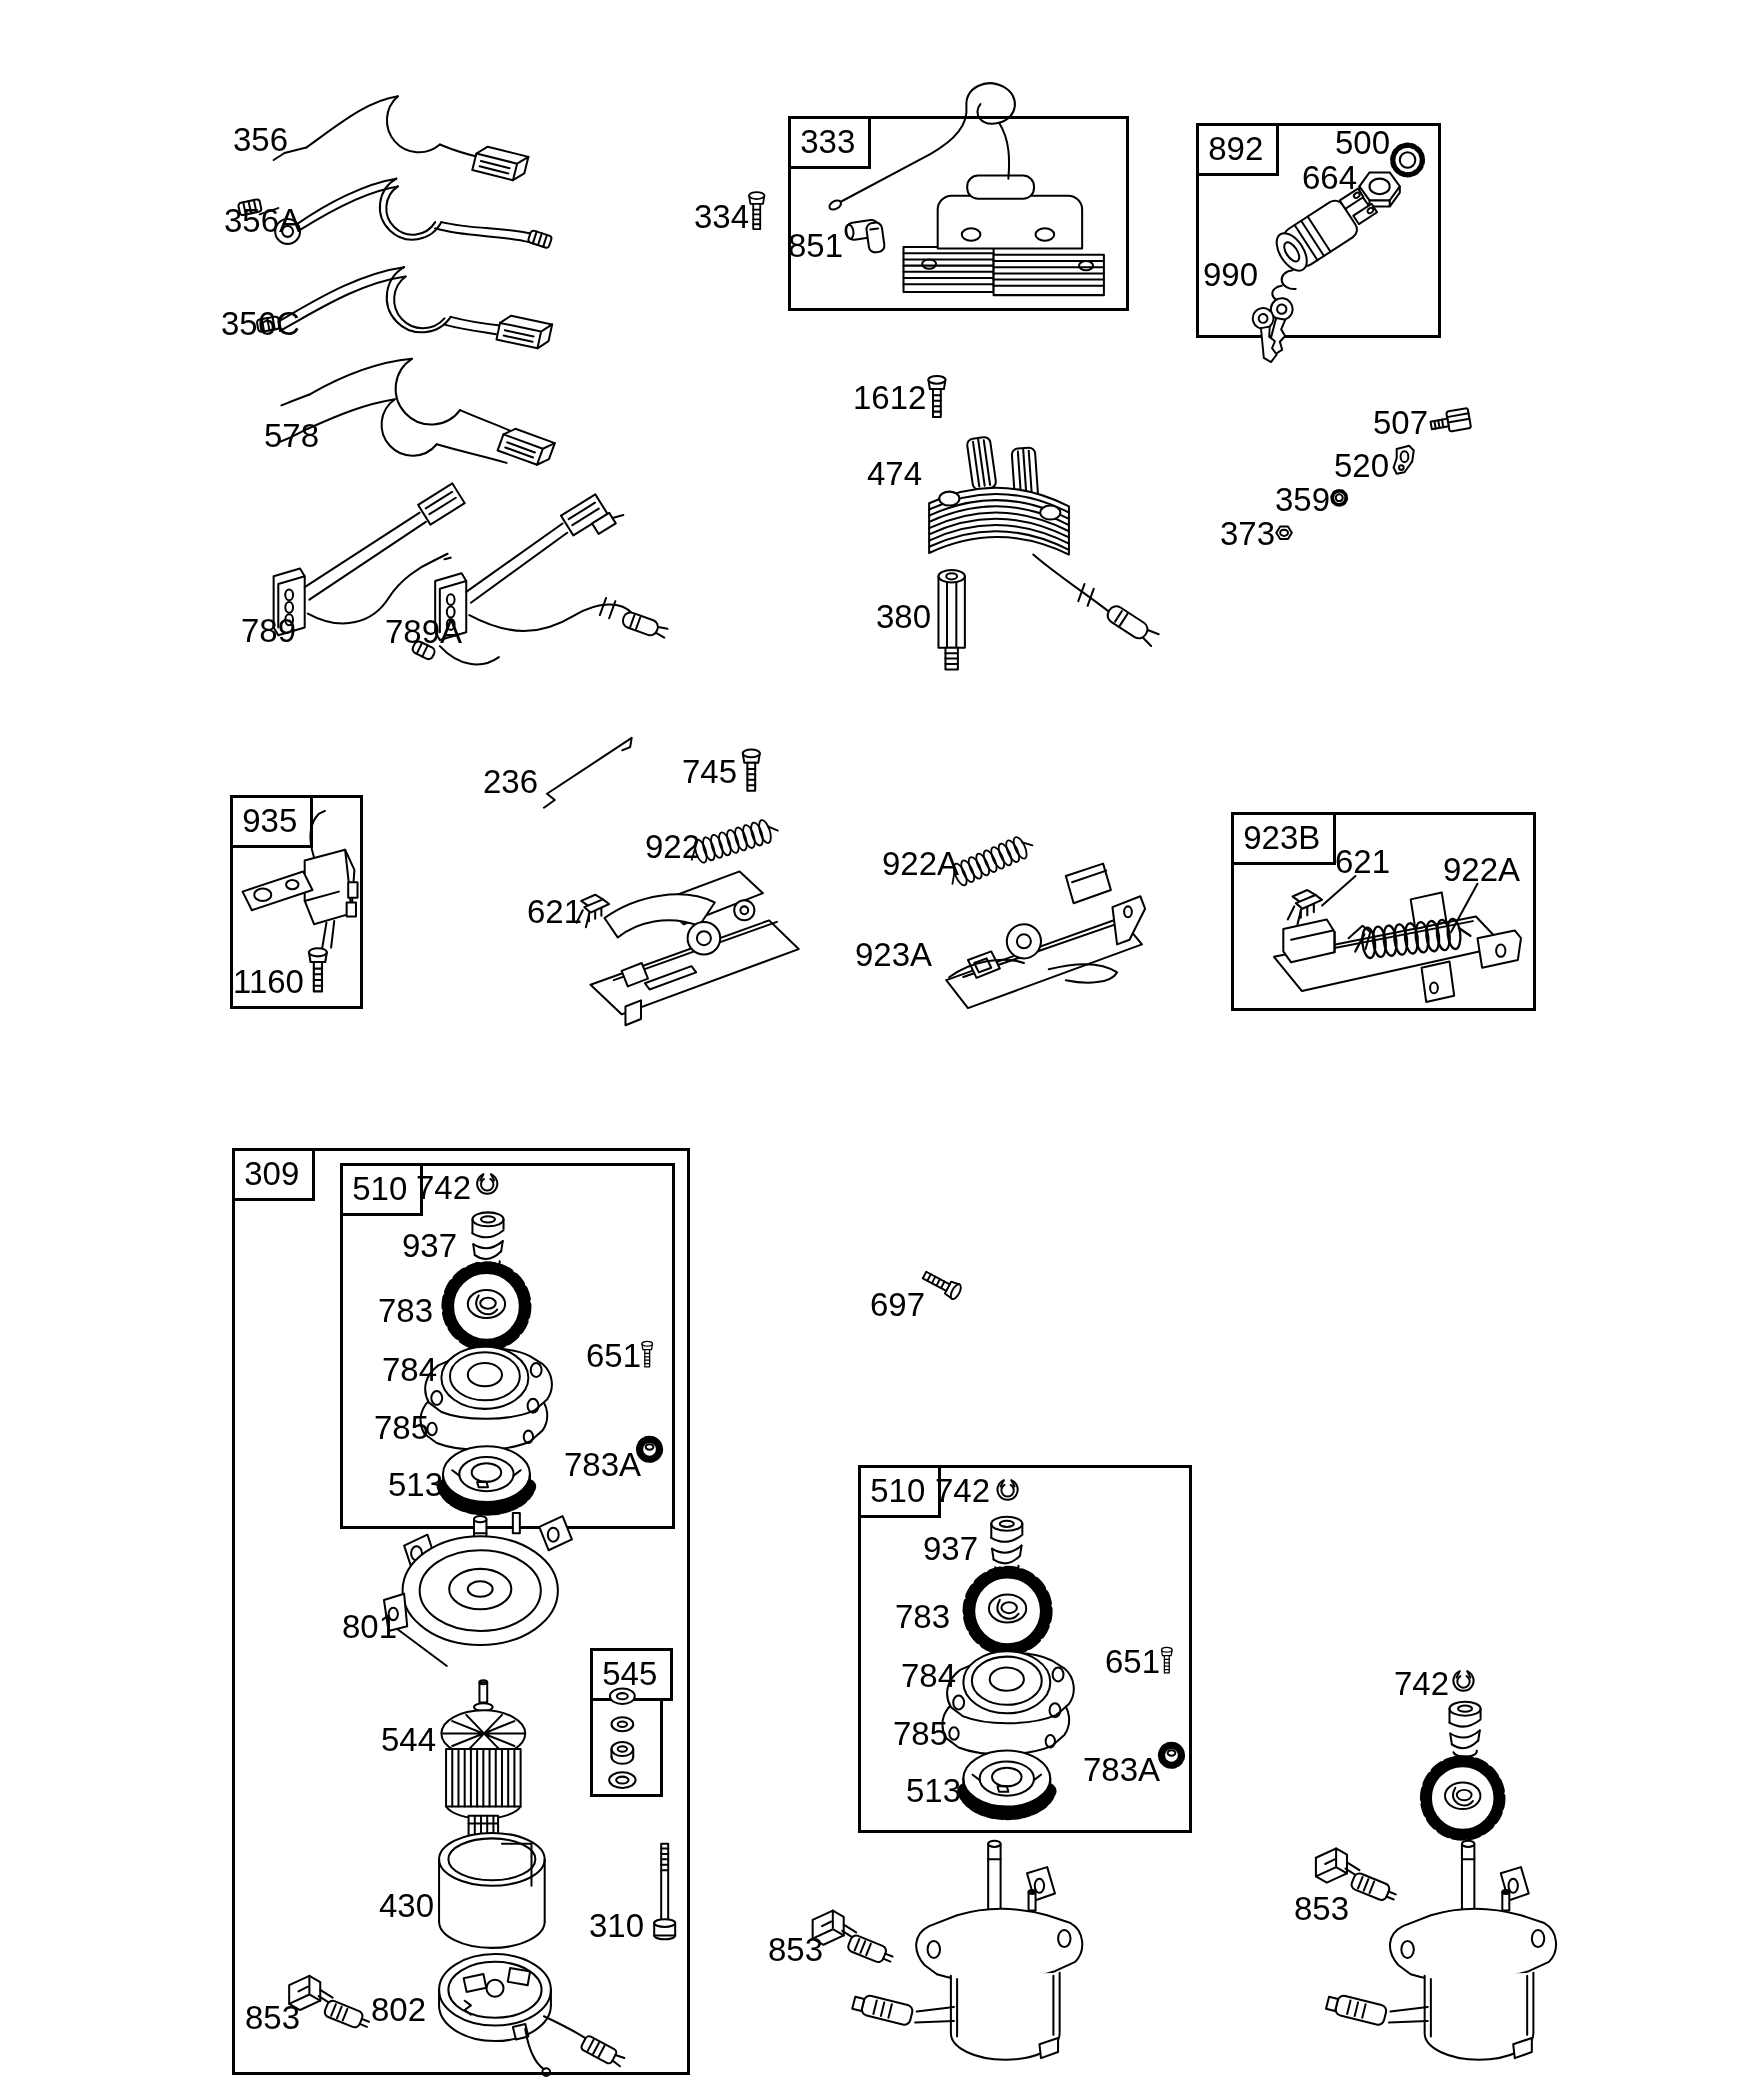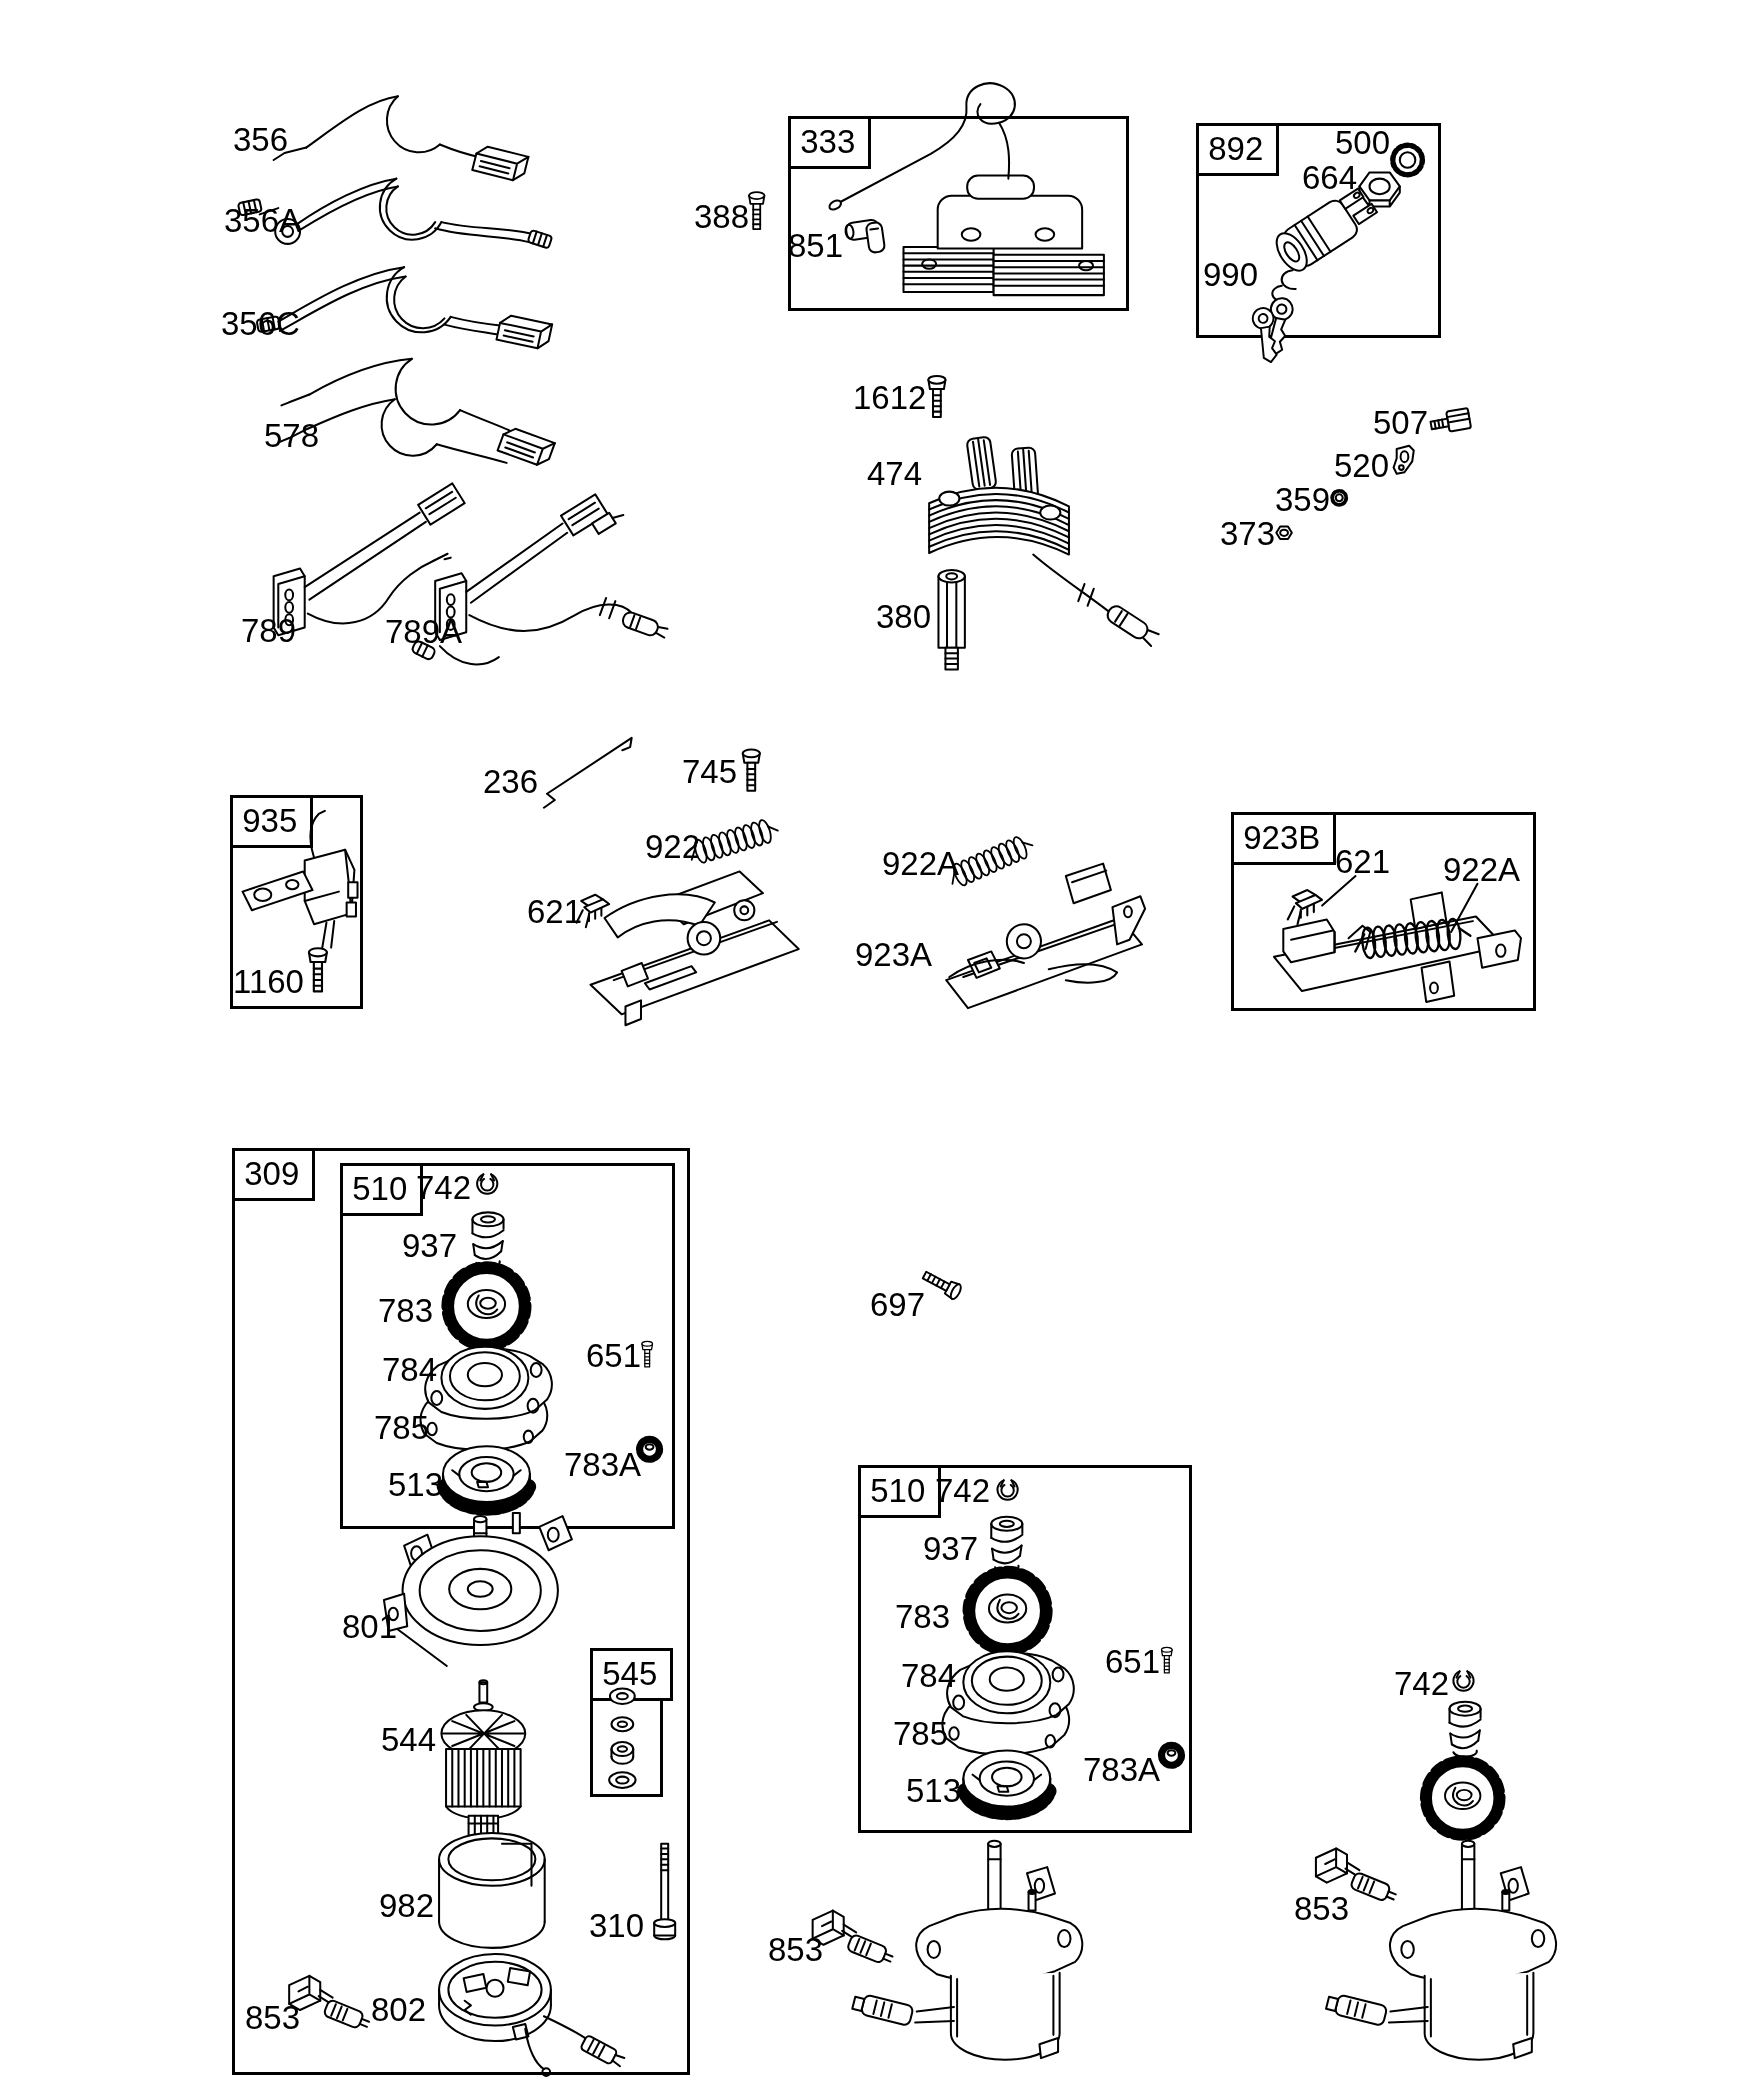--- a/index.html
+++ b/index.html
@@ -599,21 +599,21 @@
     </g>
     <g transform="translate(1782,2372)">
       <use href="#motor"></use>
     </g>
   </svg>
 
   <div class="lbl" style="left:233px;top:123px">356</div>
   <div class="lbl" style="left:224px;top:204px">356A</div>
   <div class="lbl" style="left:221px;top:307px">356C</div>
   <div class="lbl" style="left:264px;top:419px">578</div>
-  <div class="lbl" style="left:694px;top:200px">388</div>
+  <div class="lbl" style="left:694px;top:200px">334</div>
   <div class="lbl" style="left:788px;top:229px">851</div>
   <div class="lbl" style="left:1335px;top:126px">500</div>
   <div class="lbl" style="left:1302px;top:161px">664</div>
   <div class="lbl" style="left:1203px;top:258px">990</div>
   <div class="lbl" style="left:853px;top:381px">1612</div>
   <div class="lbl" style="left:867px;top:457px">474</div>
   <div class="lbl" style="left:876px;top:600px">380</div>
   <div class="lbl" style="left:1373px;top:406px">507</div>
   <div class="lbl" style="left:1334px;top:449px">520</div>
   <div class="lbl" style="left:1275px;top:483px">359</div>
@@ -634,21 +634,21 @@
   <div class="lbl" style="left:416px;top:1171px">742</div>
   <div class="lbl" style="left:402px;top:1229px">937</div>
   <div class="lbl" style="left:378px;top:1294px">783</div>
   <div class="lbl" style="left:586px;top:1339px">651</div>
   <div class="lbl" style="left:382px;top:1353px">784</div>
   <div class="lbl" style="left:374px;top:1411px">785</div>
   <div class="lbl" style="left:388px;top:1468px">513</div>
   <div class="lbl" style="left:564px;top:1448px">783A</div>
   <div class="lbl" style="left:342px;top:1610px">801</div>
   <div class="lbl" style="left:381px;top:1723px">544</div>
-  <div class="lbl" style="left:379px;top:1889px">982</div>
+  <div class="lbl" style="left:379px;top:1889px">430</div>
   <div class="lbl" style="left:589px;top:1909px">310</div>
   <div class="lbl" style="left:371px;top:1993px">802</div>
   <div class="lbl" style="left:245px;top:2001px">853</div>
 
   <div class="lbl" style="left:935px;top:1474px">742</div>
   <div class="lbl" style="left:923px;top:1532px">937</div>
   <div class="lbl" style="left:895px;top:1600px">783</div>
   <div class="lbl" style="left:1105px;top:1645px">651</div>
   <div class="lbl" style="left:901px;top:1659px">784</div>
   <div class="lbl" style="left:893px;top:1717px">785</div>

